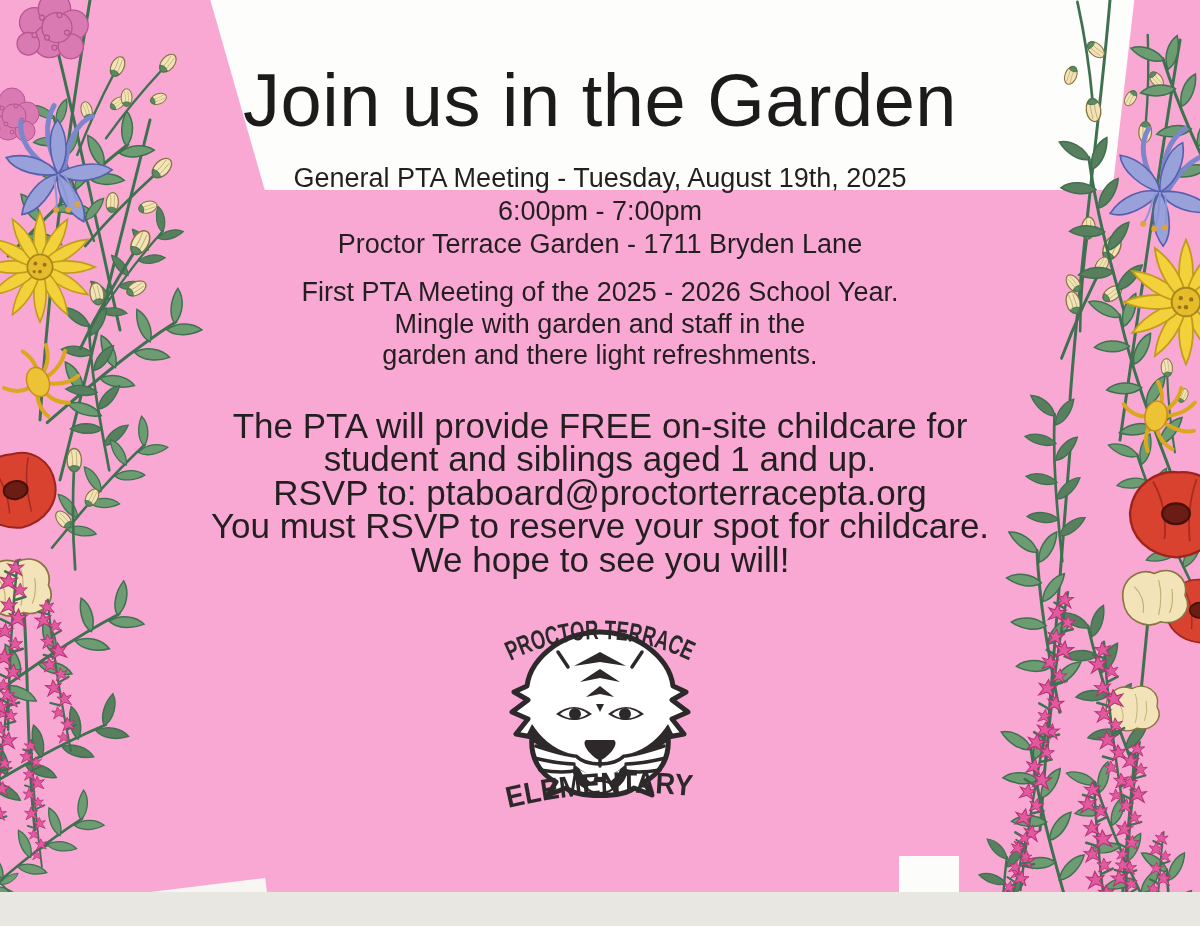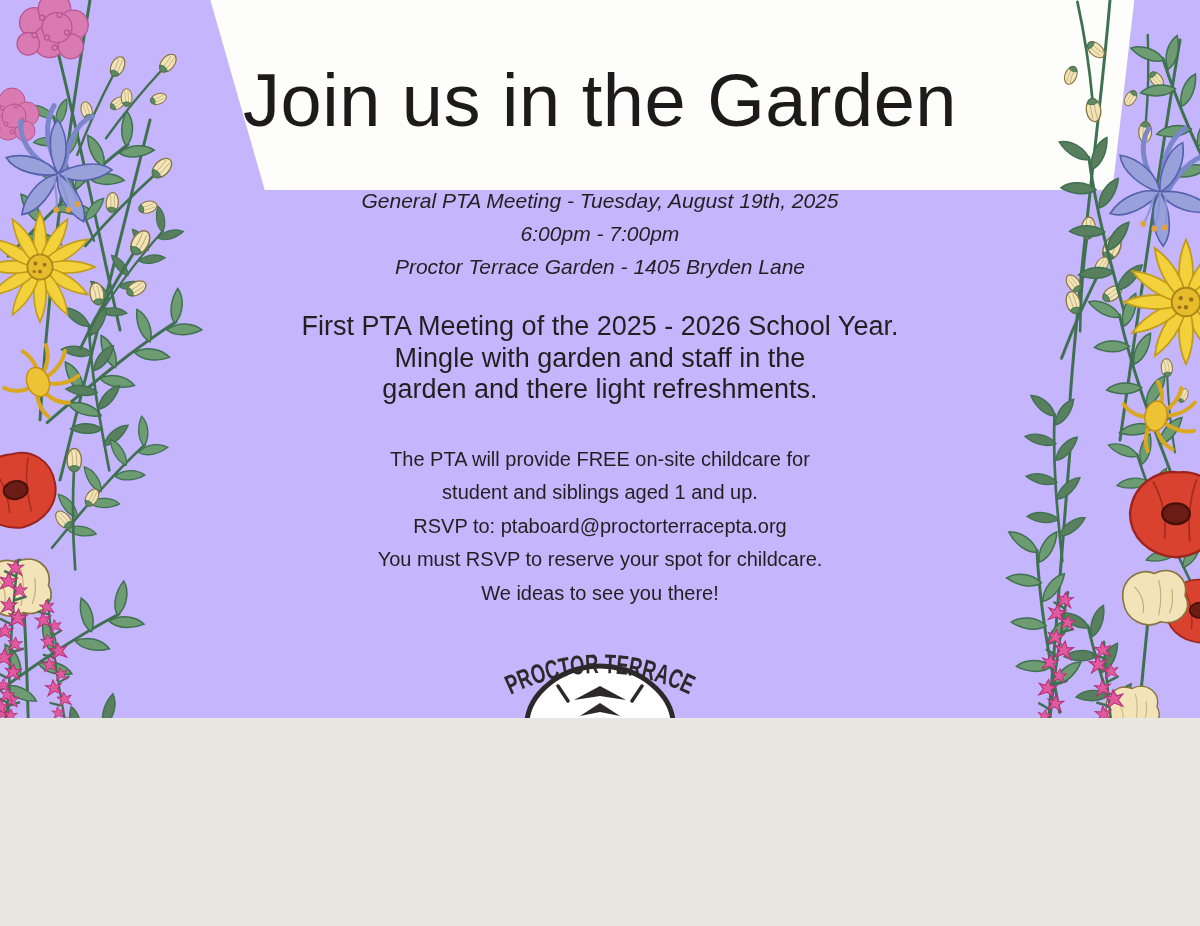--- a/index.html
+++ b/index.html
@@ -1,18 +1,18 @@
 <!DOCTYPE html>
 <html><head>
 <meta charset="utf-8">
 <style>
   html,body { margin:0; padding:0; background:#e9e7e2; }
   .flyer {
-    position:relative; width:1200px; height:718px; overflow:hidden;
-    background:#c4b5fd; color:#231f20;
+    position:relative; width:1200px; height:892px; overflow:hidden;
+    background:#f9a8d4; color:#231f20;
     font-family:"Liberation Sans", sans-serif;
   }
   
   .sheet-top {
     position:absolute; left:186px; top:-18px; width:960px; height:208px;
     background:#fdfdfb;
     clip-path:polygon(2% 0%, 99% 0%, 96.5% 100%, 8.2% 100%);
   }
   .sheet-br { position:absolute; left:899px; top:856px; width:60px; height:70px; background:#fcfcfa; }
   .sheet-bl { position:absolute; left:-30px; top:896px; width:300px; height:60px; background:#f7f6f3; transform:rotate(-7deg); }
@@ -41,23 +41,23 @@
   .pp { fill:#d8422e; stroke:#9c241c; stroke-width:2; }
   .ppl { fill:none; stroke:#a62a20; stroke-width:1.5; }
   .ppc { fill:#6b1d15; stroke:#471008; stroke-width:2; }
   .hf { fill:#e2599e; stroke:#b23377; stroke-width:1; }
   .hst { stroke-width:2.5; }
   .hleaf { stroke:#3f7050; stroke-width:2.5; fill:none; stroke-linecap:round; }
 
   
   .content { position:absolute; left:180px; right:180px; top:0; text-align:center; }
   .title { margin:0; padding-top:60px; font-size:74px; font-weight:400; line-height:1.1; letter-spacing:0.5px; color:#1d1a1b; }
-  .details { margin-top:43px; font-size:21px; line-height:33px;font-style:italic; }
-  .p-intro { margin-top:28px; font-size:27px; line-height:31.5px; }
-  .p-child { margin-top:37px; font-size:20px; line-height:33.5px; }
+  .details { margin-top:21px; font-size:27px; line-height:33px; }
+  .p-intro { margin-top:16px; font-size:27px; line-height:31.5px; }
+  .p-child { margin-top:37px; font-size:35px; line-height:33.5px; }
   .line { white-space:nowrap; }
 
   .logo-wrap { margin-top:30px; display:flex; justify-content:center; }
   .logo-ink { stroke:#2d292a; fill:#ffffff; stroke-width:5; stroke-linejoin:round; }
   .ink-fill { fill:#2d292a; stroke:none; }
   .ink-line { fill:none; stroke:#2d292a; stroke-width:3.5; stroke-linecap:round; }
   .logo-text { fill:#2d292a; font-family:"Liberation Sans", sans-serif; font-weight:bold; }
 </style>
 </head>
 <body>
@@ -247,35 +247,35 @@
     <use href="#heather" transform="translate(212,832) rotate(4) scale(0.8)"></use>
     <use href="#heather" transform="translate(76,832) rotate(12) scale(0.8)"></use>
   </svg>
 
   <main class="content">
     <h1 class="title">Join us in the Garden</h1>
 
     <section class="details">
       <div class="line">General PTA Meeting - Tuesday, August 19th, 2025</div>
       <div class="line">6:00pm - 7:00pm</div>
-      <div class="line">Proctor Terrace Garden - 1405 Bryden Lane</div>
+      <div class="line">Proctor Terrace Garden - 1711 Bryden Lane</div>
     </section>
 
     <section class="p-intro">
       <div class="line">First PTA Meeting of the 2025 - 2026 School Year.</div>
       <div class="line">Mingle with garden and staff in the</div>
       <div class="line">garden and there light refreshments.</div>
     </section>
 
     <section class="p-child">
       <div class="line">The PTA will provide FREE on-site childcare for</div>
       <div class="line">student and siblings aged 1 and up.</div>
       <div class="line">RSVP to: ptaboard@proctorterracepta.org</div>
       <div class="line">You must RSVP to reserve your spot for childcare.</div>
-      <div class="line">We ideas to see you there!</div>
+      <div class="line">We hope to see you will!</div>
     </section>
 
     <div class="logo-wrap">
       <svg width="240" height="210" viewBox="0 0 240 210">
         <defs>
           <path id="arcTop" d="M28 56 Q120 10 212 56"></path>
           <path id="arcBot" d="M28 202 Q120 180 212 190"></path>
         </defs>
         <g>
           <path class="logo-ink" d="M74 40 C60 50 49 64 47 80 L34 86 L48 94 L32 106 L48 113 L36 128 L52 131 C50 152 60 168 76 176 L68 189 L86 182 C98 192 142 192 154 182 L172 189 L164 176 C180 168 190 152 188 131 L204 128 L192 113 L208 106 L192 94 L206 86 L193 80 C191 64 180 50 166 40 C152 30 134 26 120 26 C106 26 88 30 74 40 Z"></path>

